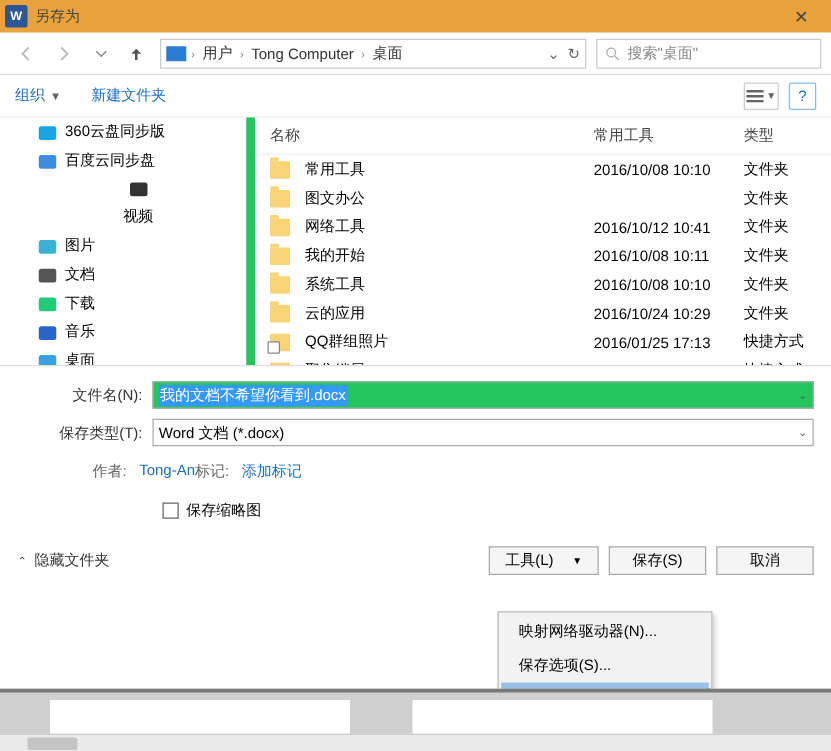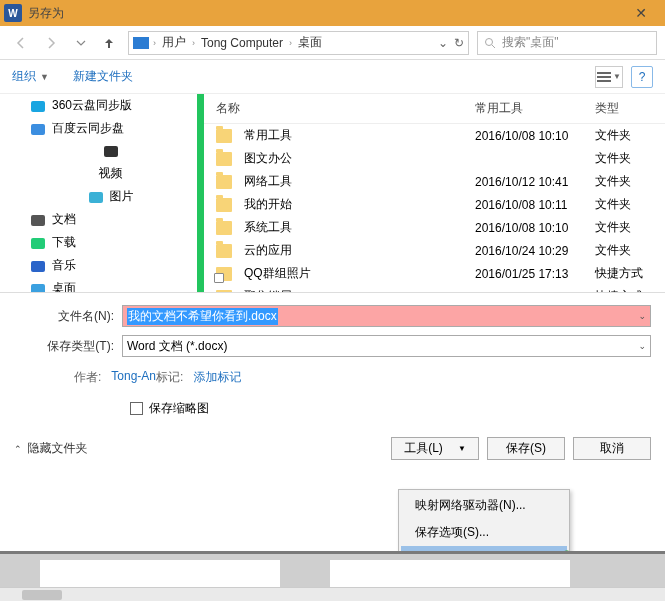--- a/index.html
+++ b/index.html
@@ -38,21 +38,21 @@
 .fl-row{display:flex;padding:3px 12px;align-items:center}
 .fl-row .fl-name{display:flex;align-items:center;gap:12px}
 .folder-icon{width:16px;height:14px;background:#f8d477;border-radius:1px;position:relative}
 .folder-icon::before{content:"";position:absolute;top:-3px;left:0;width:7px;height:3px;background:#f8d477;border-radius:1px 1px 0 0}
 .short-icon{width:16px;height:14px;background:#f8d477;border-radius:1px;position:relative}
 .short-icon::after{content:"";position:absolute;bottom:-2px;left:-2px;width:8px;height:8px;background:#fff;border:1px solid #888;border-radius:1px}
 .bottom-form{padding:12px 14px 6px;border-top:1px solid #ddd}
 .form-row{display:flex;align-items:center;margin-bottom:8px}
 .form-label{width:108px;text-align:right;padding-right:8px;color:#333}
 .form-input{flex:1;height:22px;border:1px solid #aaa;padding:0 4px;display:flex;align-items:center;position:relative}
-.form-input.sel{background:#fca5a5}
+.form-input.sel{background:#22c55e}
 .form-input.sel .sel-text{background:#3399ff;color:#fff;padding:0 1px}
 .form-input .dd-arrow{position:absolute;right:4px;color:#555;font-size:9px}
 .meta-row{display:flex;padding:4px 0 10px 60px;}
 .meta-item{display:flex;gap:10px}
 .meta-label{color:#666}
 .meta-val{color:#1e6fbf}
 .chk-row{padding:4px 0 4px 116px;display:flex;align-items:center;gap:6px}
 .chk{width:13px;height:13px;border:1px solid #666}
 .action-bar{display:flex;align-items:center;padding:10px 14px;gap:10px}
 .hide-folders{display:flex;align-items:center;gap:6px;color:#333;cursor:pointer}
@@ -161,21 +161,21 @@
         <span>百度云同步盘</span>
       </div>
       <div class="side-item" style="position: relative; flex-direction: column;">
         <div class="side-icon">
           <svg width="16" height="16">
             <rect x="1" y="3" width="14" height="11" rx="2" fill="#333"></rect>
           </svg>
         </div>
         <span>视频</span>
       </div>
-      <div class="side-item" style="position: relative; justify-content: center;">
+      <div class="side-item" style="position: relative;">
         <div class="side-icon">
           <svg width="16" height="16">
             <rect x="1" y="3" width="14" height="11" rx="2" fill="#3bb1d6"></rect>
           </svg>
         </div>
         <span>图片</span>
       </div>
       <div class="side-item" style="position: relative;">
         <div class="side-icon">
           <svg width="16" height="16">

